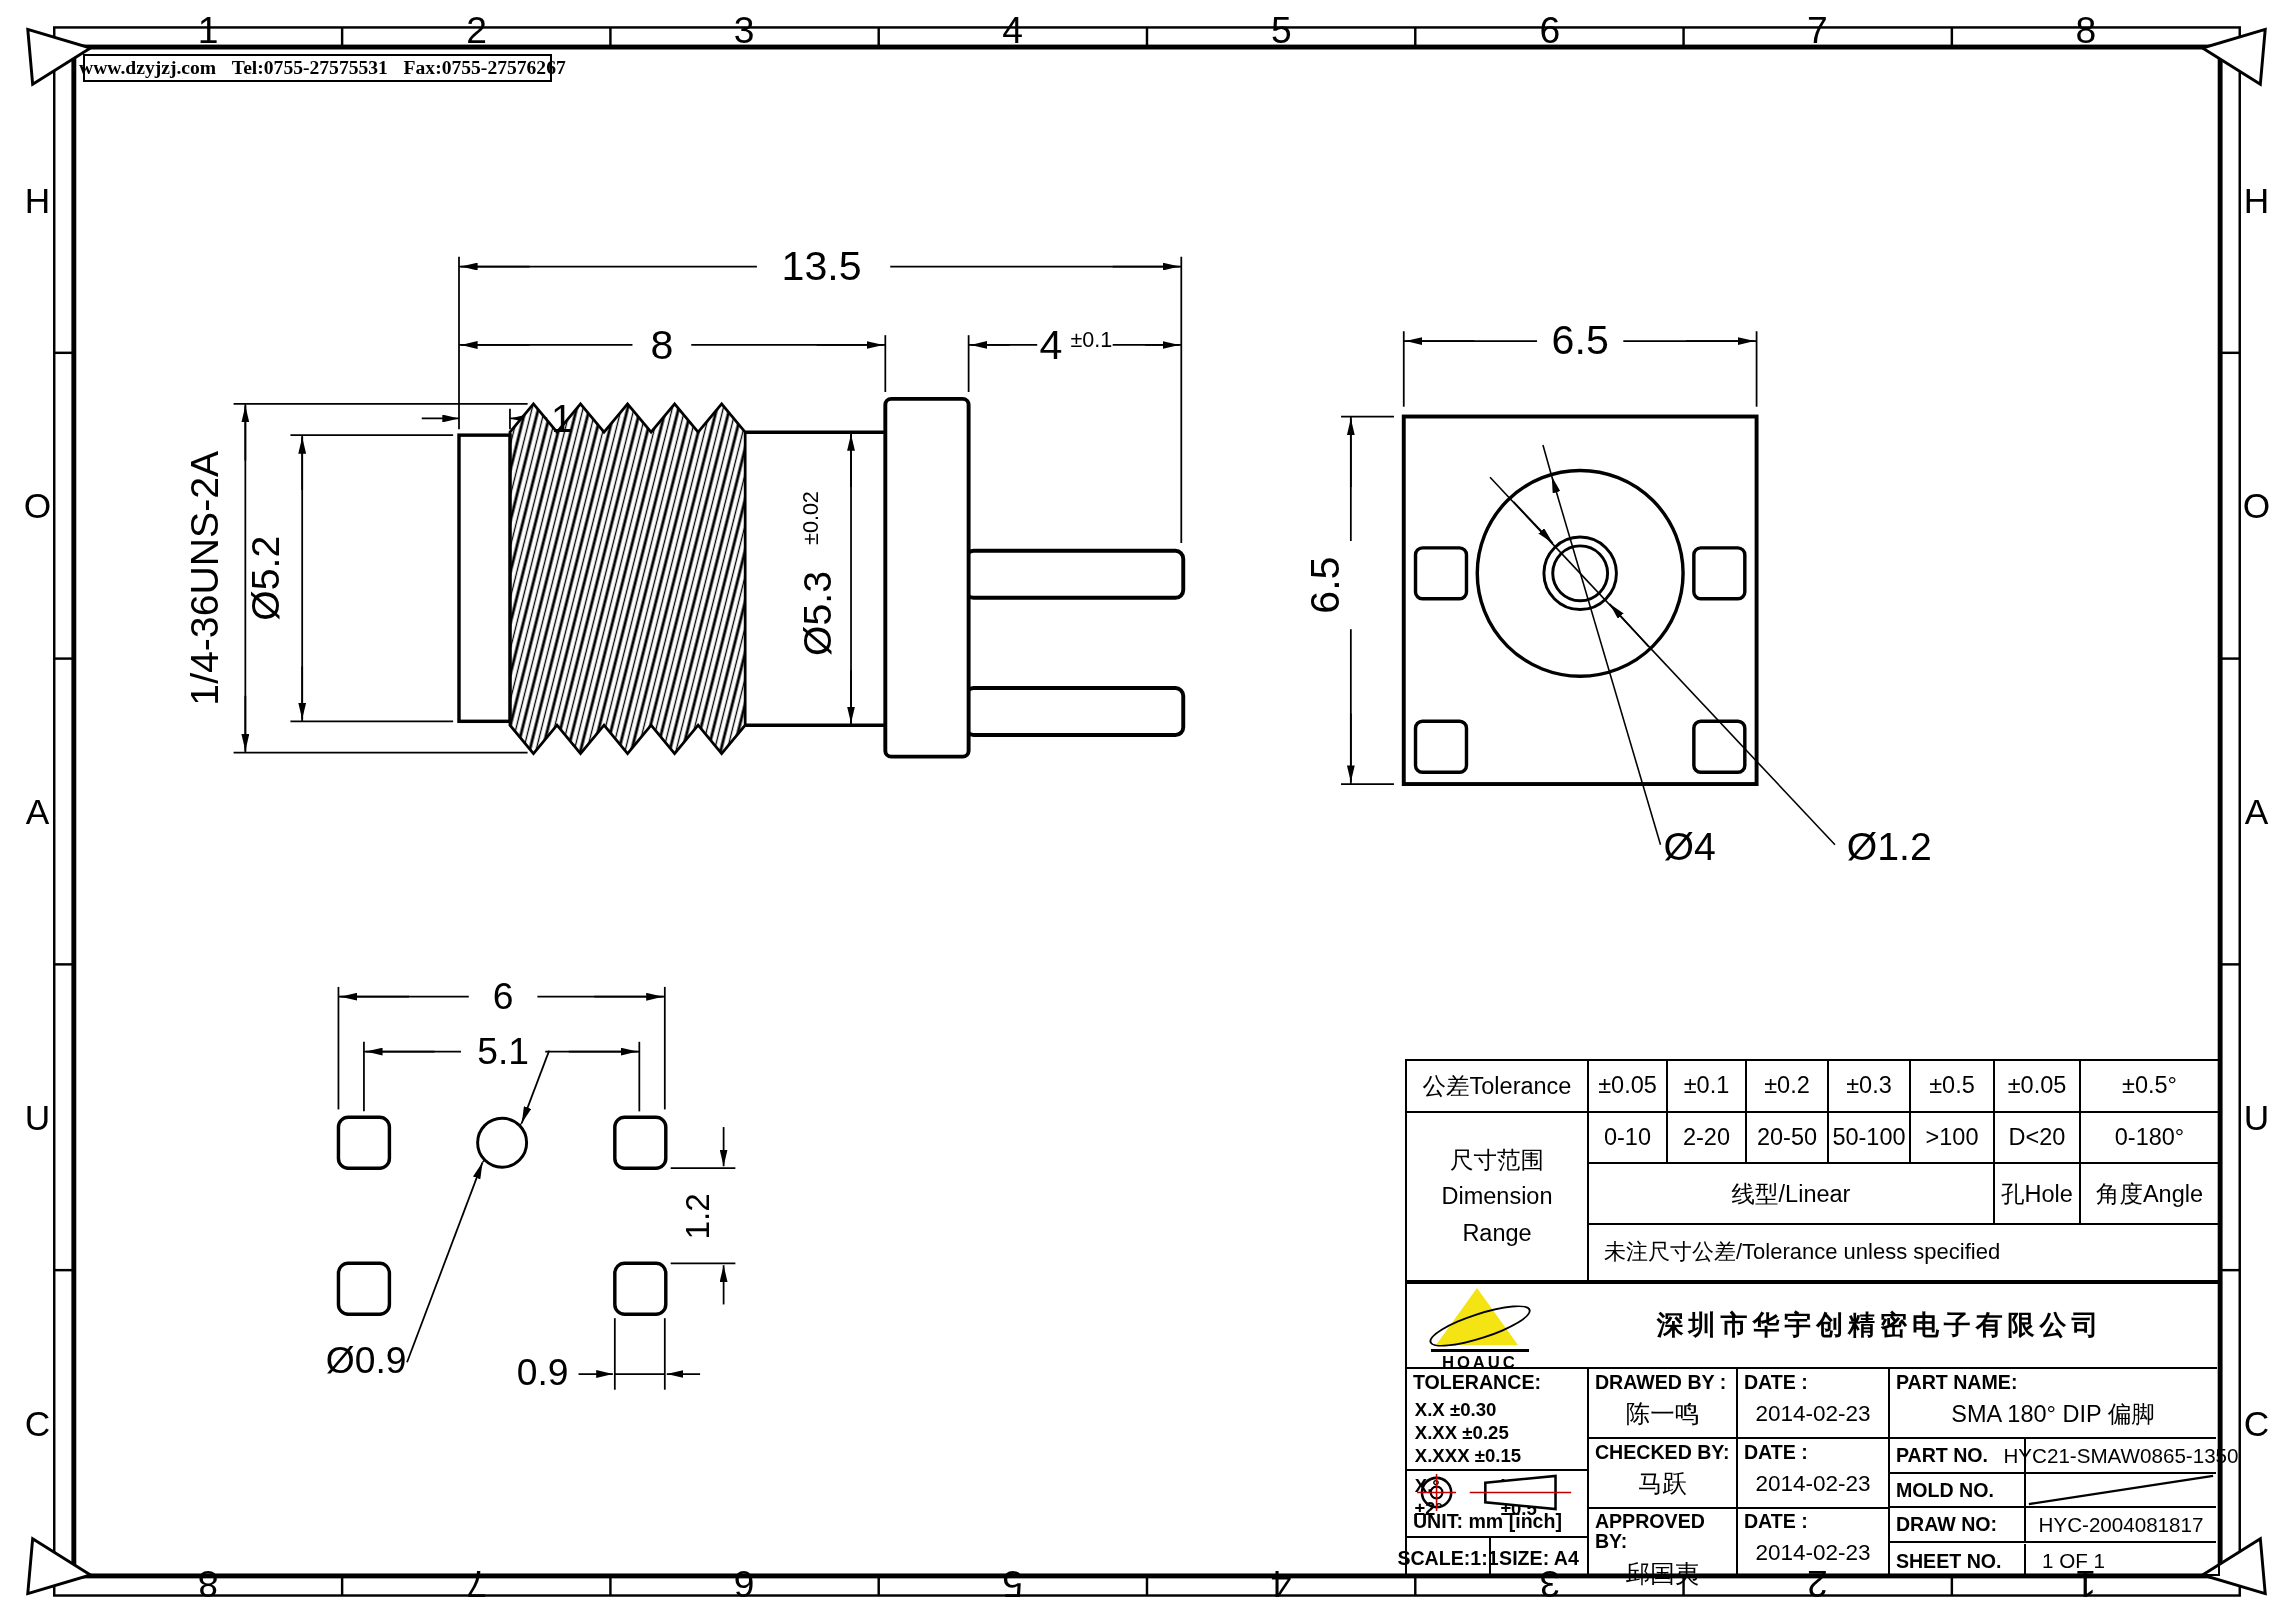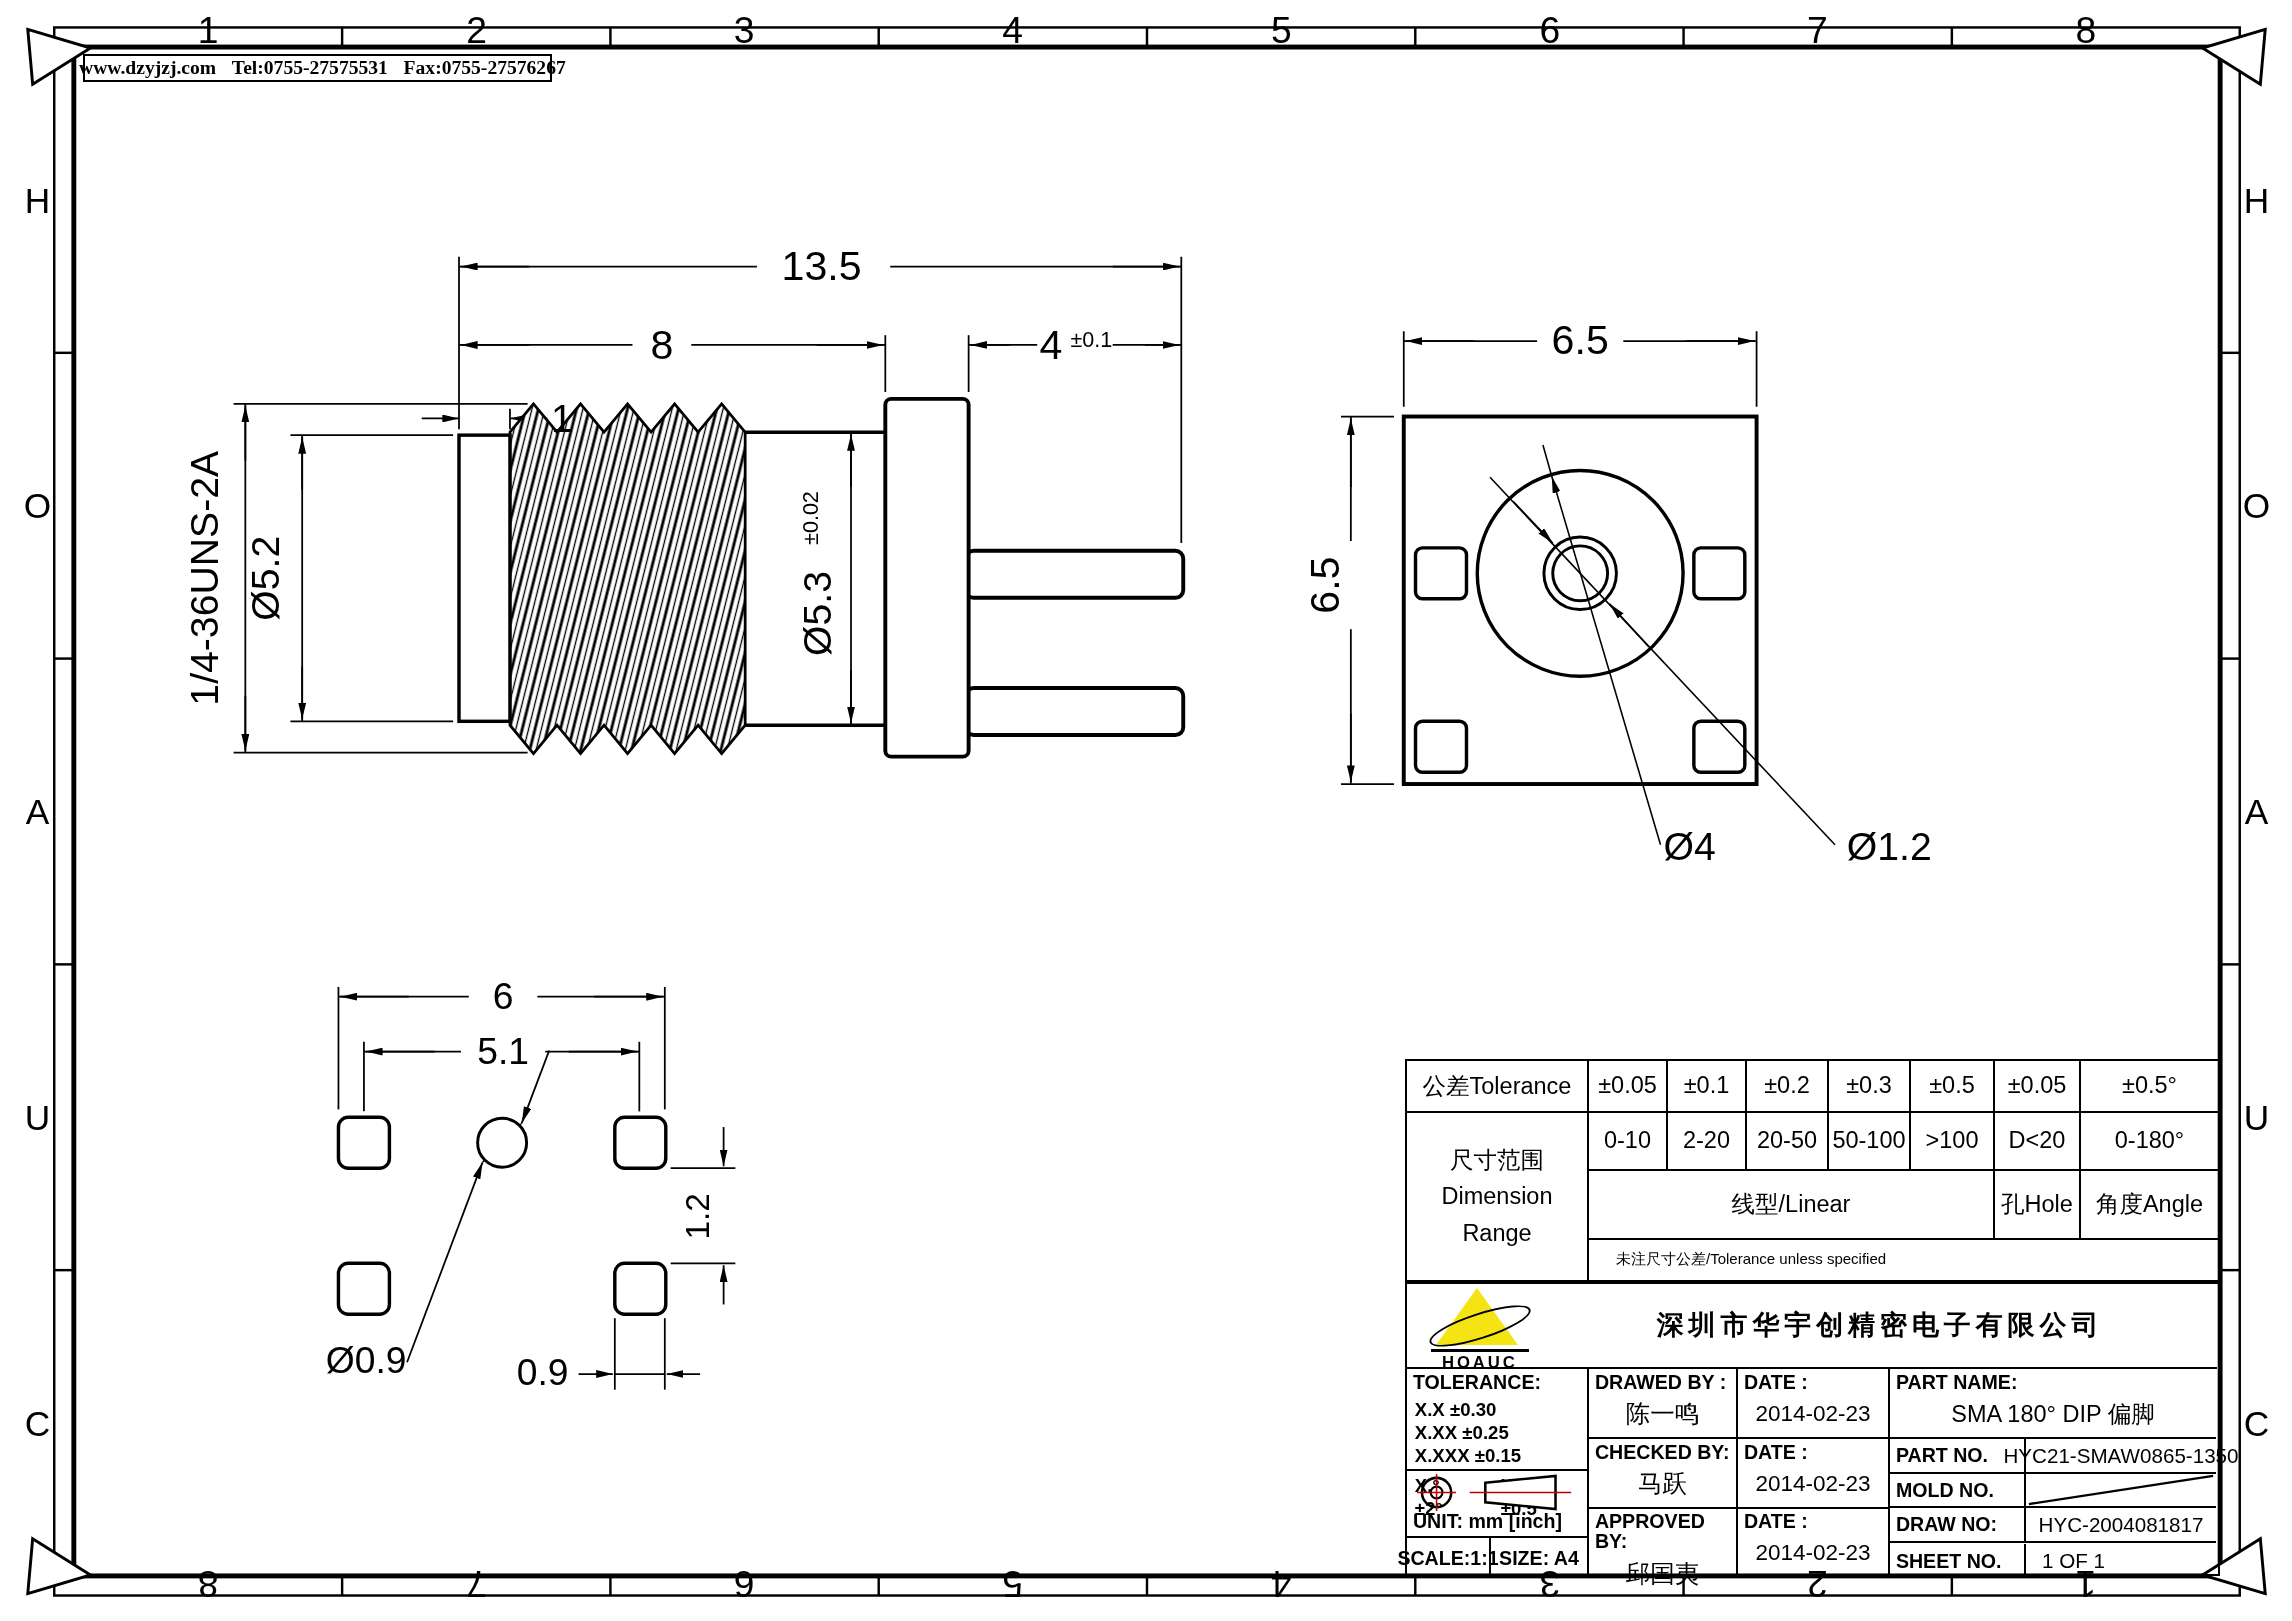--- a/index.html
+++ b/index.html
@@ -11,21 +11,21 @@
   .infobox{left:83px;top:54px;width:469px;height:28px;border:2.9px solid #000;
            display:flex;align-items:center;gap:15.7px;padding-left:9.8px;
            font-family:"Liberation Serif",serif;font-weight:bold;font-size:19.6px;white-space:nowrap;justify-content:center;}
   
   .toltable{left:1405px;top:1059px;width:815px;height:223px;}
   .toltable table{border-collapse:collapse;table-layout:fixed;width:815px;height:223px;
                   font-size:23.5px;}
   .toltable td{border:2px solid #000;text-align:center;vertical-align:middle;padding:0;overflow:hidden;}
   .toltable tr.hdr td{border-bottom:2.9px solid #000;}
   .toltable table{border:2.9px solid #000;}
-  .toltable .note{text-align:left;padding-left:27px;font-size:15px;}
+  .toltable .note{text-align:left;padding-left:15px;font-size:22px;}
   .toltable .rng{line-height:1.55;}
   
   .tblock{left:1405px;top:1282px;width:815px;height:294px;border:2.9px solid #000;}
   .tblock .cell{position:absolute;box-sizing:border-box;}
   .b-r{border-right:2px solid #000;} .b-b{border-bottom:2px solid #000;} .b-t{border-top:2px solid #000;}
   .lbl{font-weight:bold;font-size:19.6px;padding:2.9px 5.9px;line-height:1.05;}
   .val-center{display:flex;align-items:center;justify-content:center;}
   .company{font-size:27px;font-weight:bold;letter-spacing:4.9px;white-space:nowrap;}
   .logo{position:absolute;left:11.8px;top:3.9px;width:118px;height:78px;}
   .logo .tri{position:absolute;left:17.6px;top:0;width:0;height:0;

